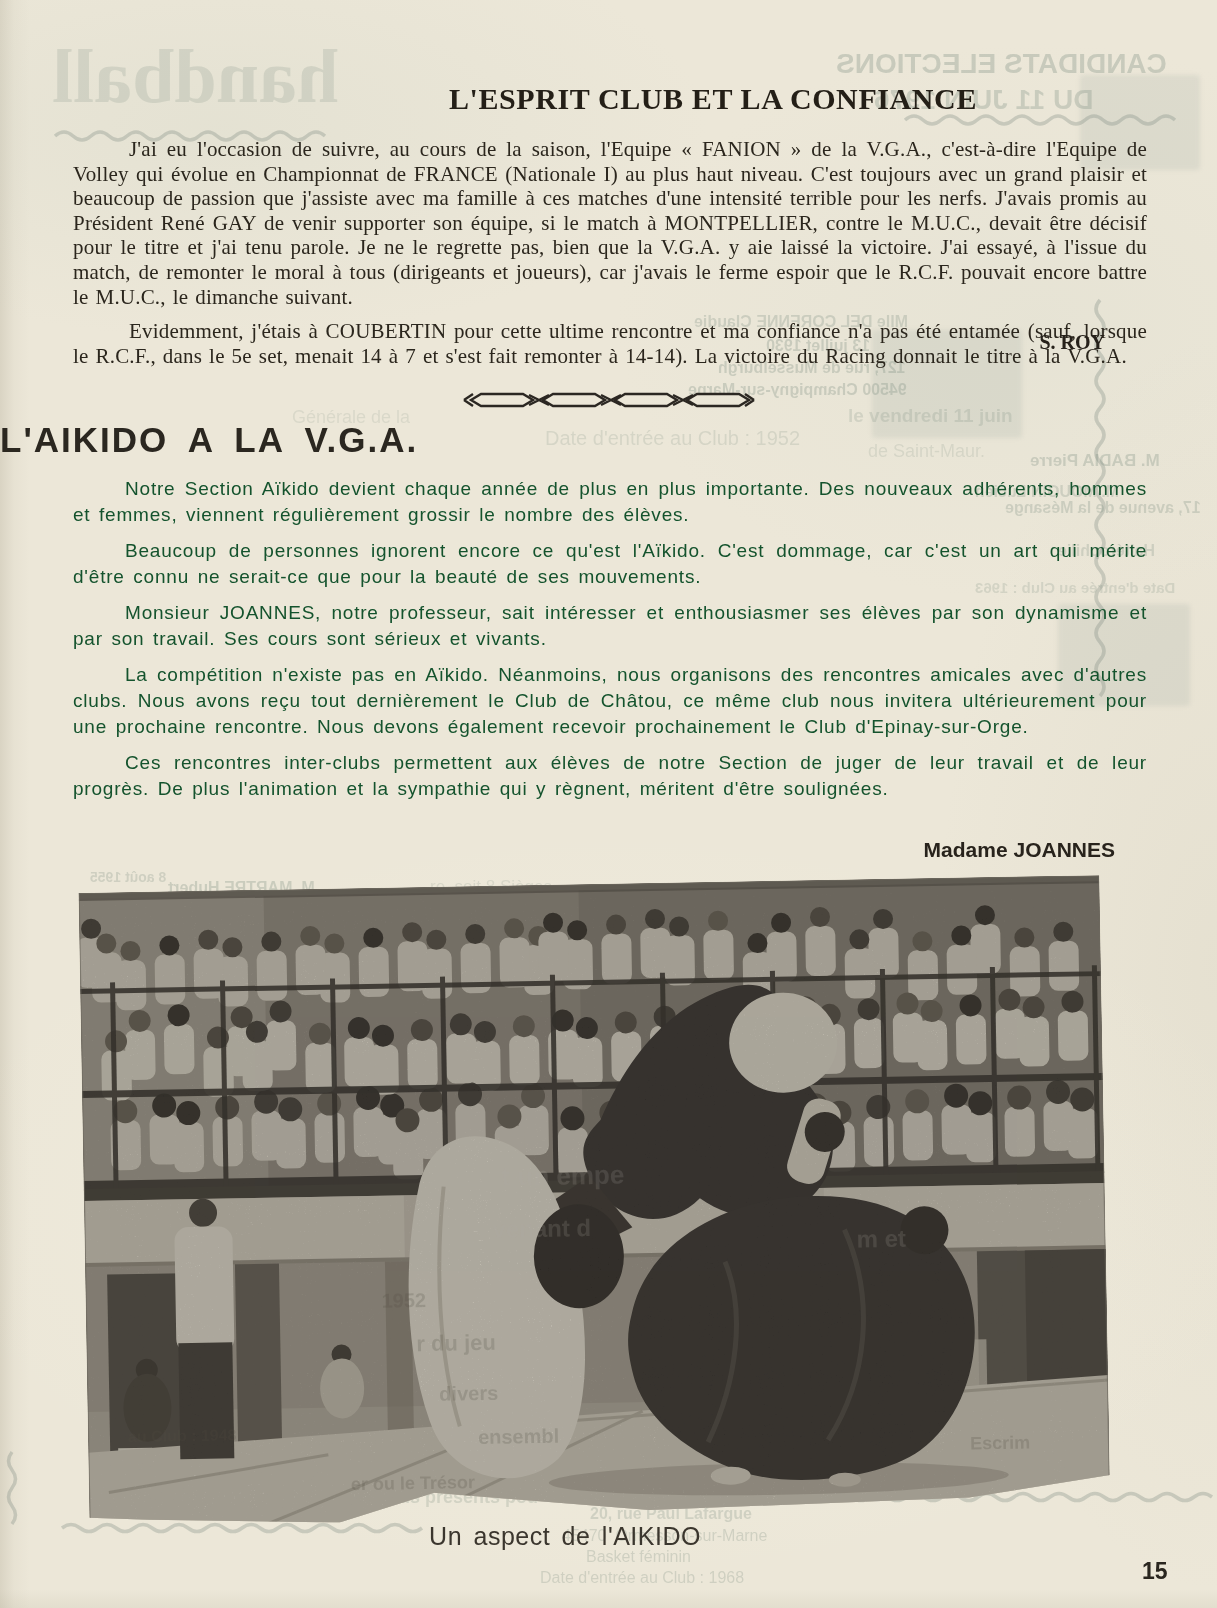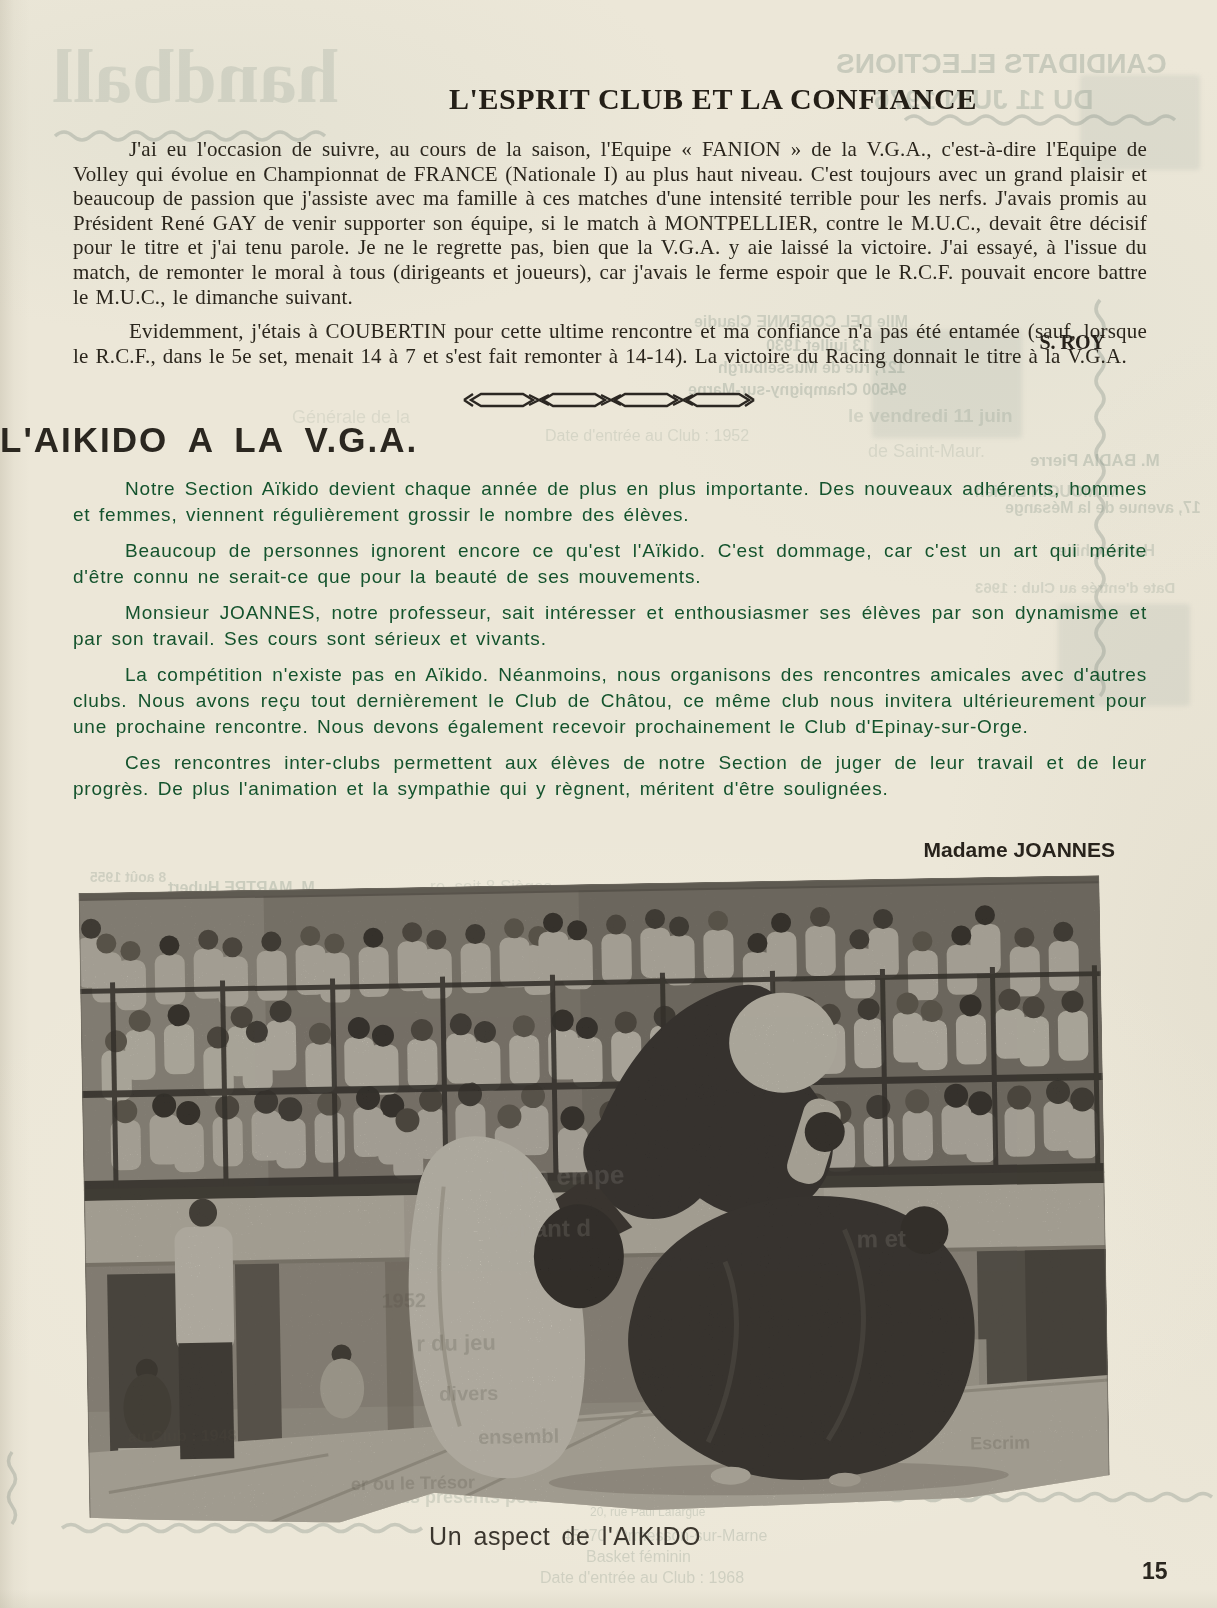--- a/index.html
+++ b/index.html
@@ -80,33 +80,33 @@
   <span class="bleed mir" style="left: 52px; top: 38px; font-size: 76px; opacity: 0.2; font-weight: 700; font-family: &quot;Liberation Serif&quot;, serif;">handball</span>
       <span class="bleed mir" style="left: 836px; top: 50px; font-size: 28px; opacity: 0.32; font-weight: 700;">CANDIDATS ELECTIONS</span>
       <span class="bleed mir" style="left: 874px; top: 86px; font-size: 28px; opacity: 0.3; font-weight: 700;">DU 11 JUIN 1976</span>
       <span class="bleed mir" style="left: 694px; top: 314px; font-size: 16px; opacity: 0.28; font-weight: 700;">Mlle DEL CORENNE Claudie</span>
       <span class="bleed mir" style="left: 766px; top: 338px; font-size: 16px; opacity: 0.3; font-weight: 700;">13 juillet 1930</span>
       <span class="bleed mir" style="left: 718px; top: 360px; font-size: 16px; opacity: 0.3; font-weight: 700;">127, rue de Musselburgh</span>
       <span class="bleed mir" style="left: 688px; top: 382px; font-size: 16px; opacity: 0.3; font-weight: 700;">94500 Champigny-sur-Marne</span>
       <span class="bleed" style="left: 292px; top: 408px; font-size: 18px; opacity: 0.16; font-weight: 400;">Générale de la</span>
       <span class="bleed" style="left: 848px; top: 406px; font-size: 19px; opacity: 0.22; font-weight: 700;">le vendredi 11 juin</span>
       <span class="bleed" style="left: 868px; top: 442px; font-size: 18px; opacity: 0.18; font-weight: 400;">de Saint-Maur.</span>
-      <span class="bleed" style="left: 545px; top: 428px; font-size: 16px; opacity: 0.2; font-weight: 400; text-align: center;">Date d'entrée au Club : 1952</span>
+      <span class="bleed" style="left: 545px; top: 428px; font-size: 20px; opacity: 0.2; font-weight: 400; text-align: center;">Date d'entrée au Club : 1952</span>
       <span class="bleed mir" style="left: 1030px; top: 452px; font-size: 17px; opacity: 0.3; font-weight: 700;">M. BADIA Pierre</span>
       <span class="bleed mir" style="left: 975px; top: 484px; font-size: 16px; opacity: 0.26; font-weight: 700;">M. MOUGIN Lucien</span>
       <span class="bleed mir" style="left: 1005px; top: 500px; font-size: 16px; opacity: 0.28; font-weight: 700;">17, avenue de la Mésange</span>
       <span class="bleed mir" style="left: 1058px; top: 543px; font-size: 16px; opacity: 0.26; font-weight: 700;">Haltérophilie</span>
       <span class="bleed mir" style="left: 975px; top: 580px; font-size: 15px; opacity: 0.22; font-weight: 700;">Date d'entrée au Club : 1963</span>
       <span class="bleed mir" style="left: 168px; top: 880px; font-size: 16px; opacity: 0.3; font-weight: 700;">M. MARTRE Hubert</span>
       <span class="bleed mir" style="left: 205px; top: 902px; font-size: 16px; opacity: 0.28; font-weight: 700;">13 mars 1930</span>
       <span class="bleed mir" style="left: 90px; top: 870px; font-size: 14px; opacity: 0.26; font-weight: 700;">8 août 1955</span>
       <span class="bleed" style="left: 430px; top: 878px; font-size: 17px; opacity: 0.18; font-weight: 400;">re, soit 8 Sièges</span>
       <span class="bleed" style="left: 348px; top: 1488px; font-size: 18px; opacity: 0.24; font-weight: 700;">vez tous présents pou</span>
       <span class="bleed" style="left: 556px; top: 1484px; font-size: 16px; opacity: 0.22; font-weight: 400;">1938</span>
-      <span class="bleed" style="left: 590px; top: 1506px; font-size: 12px; opacity: 0.26; font-weight: 400;">20, rue Paul Lafargue</span>
+      <span class="bleed" style="left: 590px; top: 1506px; font-size: 16px; opacity: 0.26; font-weight: 700;">20, rue Paul Lafargue</span>
       <span class="bleed" style="left: 562px; top: 1528px; font-size: 16px; opacity: 0.26; font-weight: 400;">45470  Ormesson-sur-Marne</span>
       <span class="bleed" style="left: 586px; top: 1549px; font-size: 16px; opacity: 0.26; font-weight: 400;">Basket féminin</span>
       <span class="bleed" style="left: 540px; top: 1570px; font-size: 16px; opacity: 0.26; font-weight: 400;">Date d'entrée au Club : 1968</span>
     </div>
 
   <h1 class="title-serif">L'ESPRIT CLUB ET LA CONFIANCE</h1>
   <section class="art1">
     <p>J'ai eu l'occasion de suivre, au cours de la saison, l'Equipe « FANION » de la V.G.A., c'est-à-dire l'Equipe de Volley qui évolue en Championnat de FRANCE (Nationale I) au plus haut niveau. C'est toujours avec un grand plaisir et beaucoup de passion que j'assiste avec ma famille à ces matches d'une intensité terrible pour les nerfs. J'avais promis au Président René GAY de venir supporter son équipe, si le match à MONTPELLIER, contre le  M.U.C., devait être décisif pour le titre et j'ai tenu parole. Je ne le regrette pas, bien que la V.G.A. y aie laissé la victoire. J'ai essayé, à l'issue du match, de remonter le moral à tous (dirigeants et joueurs), car j'avais le ferme espoir que le R.C.F. pouvait encore battre le  M.U.C., le dimanche suivant.</p>
     <p>Evidemment, j'étais à COUBERTIN pour cette ultime rencontre et ma confiance n'a pas été entamée (sauf, lorsque le R.C.F., dans le 5e set, menait 14 à 7 et s'est fait remonter à 14-14). La victoire du Racing donnait le titre à la V.G.A.</p>
   </section>

